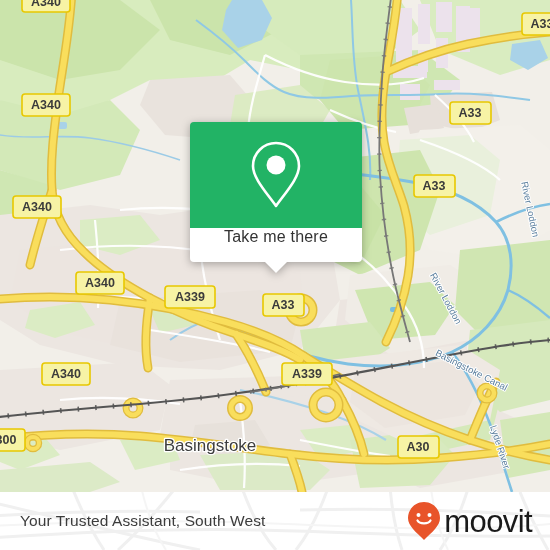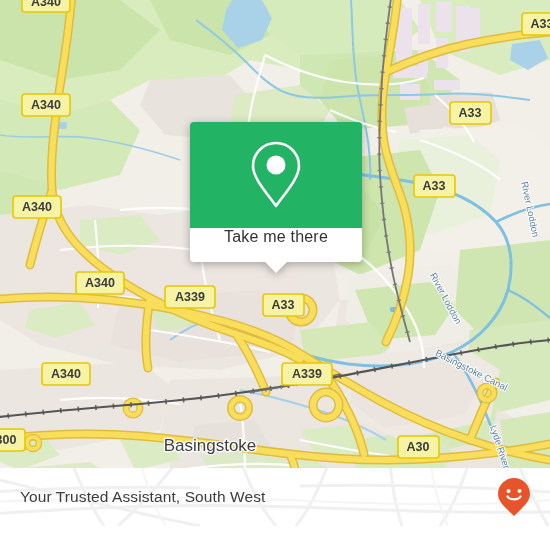--- a/index.html
+++ b/index.html
@@ -118,21 +118,21 @@
     transform: translateX(-50%);
     border-left: 11px solid transparent;
     border-right: 11px solid transparent;
     border-top: 11px solid #ffffff;
   }
 
   
   #footer {
     position: absolute;
     left: 0;
-    top: 468px;
+    top: 492px;
     width: 550px;
     height: 58px;
     background: #ffffff;
     overflow: hidden;
   }
   #footer-watermark {
     position: absolute;
     left: 0; top: 0;
     width: 550px; height: 58px;
     opacity: 1;
@@ -483,17 +483,18 @@
       <div id="footer-title">Your Trusted Assistant, South West</div>
 
       <div id="brand">
         <svg width="36" height="40" viewBox="0 0 36 40">
           <path d="M18 1 C9.2 1 2 8.2 2 17 C2 25 10 31 18 39
                    C26 31 34 25 34 17 C34 8.2 26.8 1 18 1 Z" fill="#e8542a"></path>
           <circle cx="12.5" cy="14" r="2.0" fill="#ffffff"></circle>
           <circle cx="23.5" cy="14" r="2.0" fill="#ffffff"></circle>
           <path d="M11.5 19.5 C13.5 23.2 22.5 23.2 24.5 19.5" fill="none" stroke="#ffffff" stroke-width="2.2" stroke-linecap="round"></path>
         </svg>
+        <span id="brand-word">moovit</span>
       </div>
     </div>
   </div>
 
 </div>
 
 </body></html>

